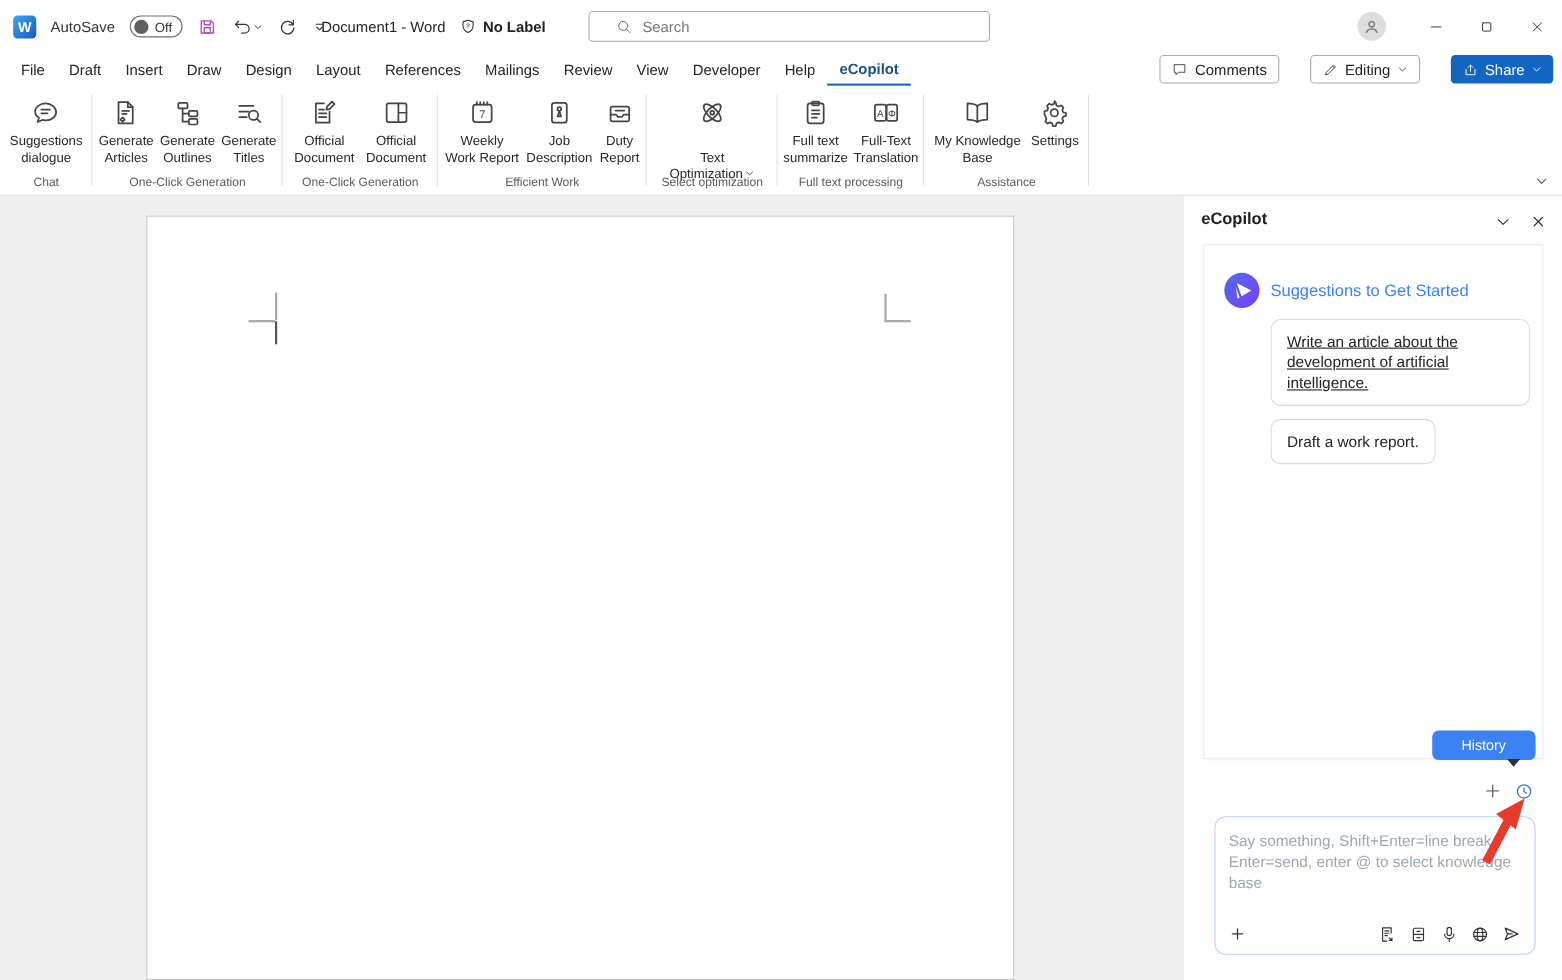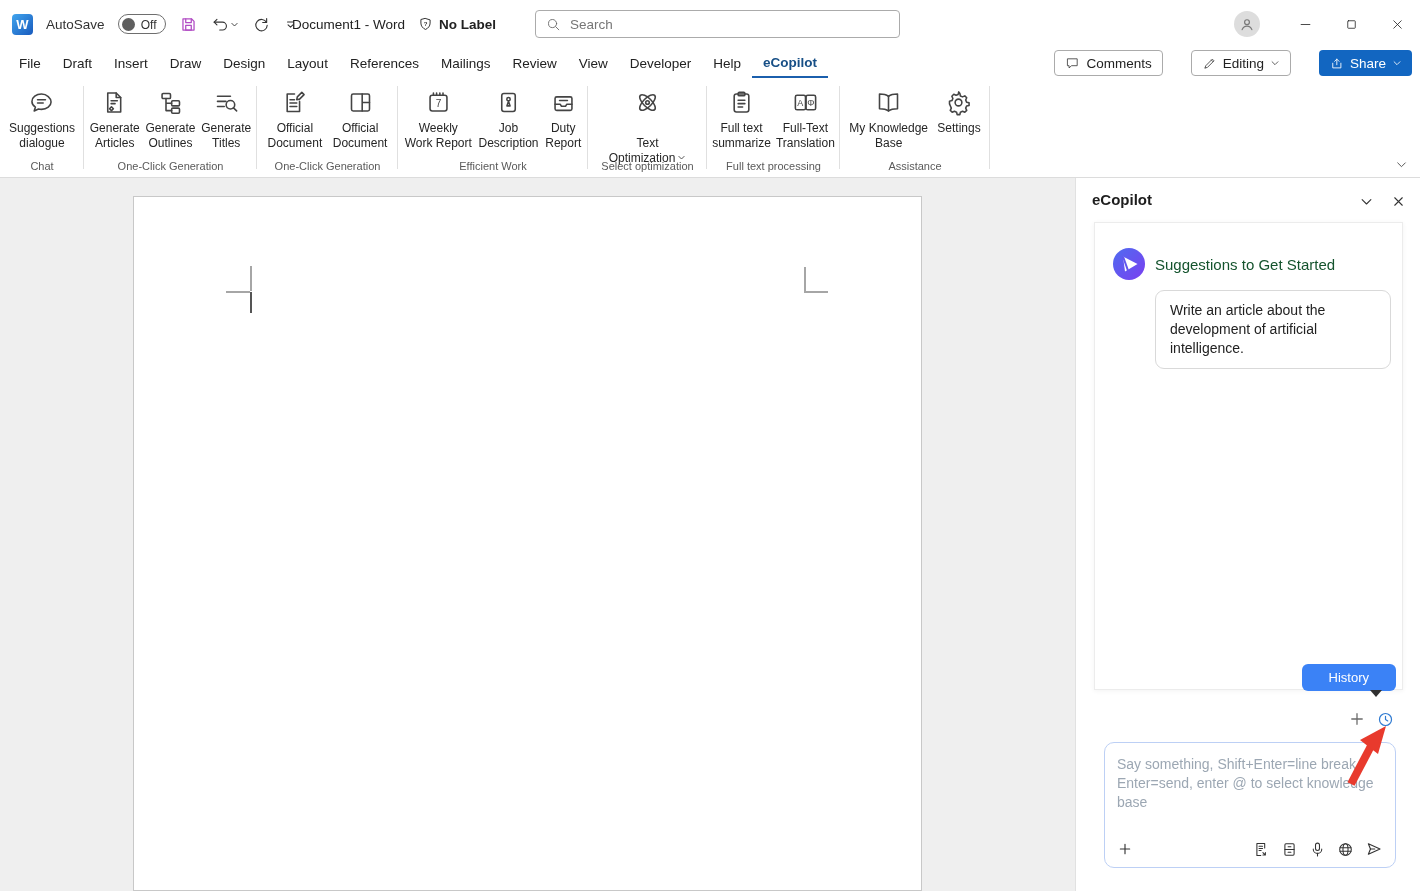--- a/index.html
+++ b/index.html
@@ -16,21 +16,21 @@
     color:#fff; font-size:13px; font-weight:bold; display:flex; align-items:center; justify-content:center; }
   .autosave-label { font-size:13.5px; color:#333; }
   .toggle { width:48px; height:20px; border:1px solid #6e6e6e; border-radius:10px; position:relative; background:#fff; }
   .toggle .knob { position:absolute; left:3px; top:2.5px; width:13px; height:13px; border-radius:50%; background:#5f5f5f; }
   .toggle .state { position:absolute; right:8px; top:2.5px; font-size:12px; color:#333; }
   .qat-btn { display:flex; align-items:center; }
   .tb-doc { position:absolute; left:292px; top:0; height:48px; display:flex; align-items:center; gap:12px; }
   .doc-title { font-size:13.5px; color:#222; }
   .nolabel { display:flex; align-items:center; gap:5px; font-size:13.5px; color:#222;font-weight:bold; }
   .searchbox { position:absolute; left:535px; top:10px; width:365px; height:28px; border:1px solid #ababab;
-    border-radius:4px; background:#fff; display:flex; align-items:center; padding-left:10px; gap:9px; }
+    border-radius:4px; background:#fff; display:flex; align-items:center; padding-left:24px; gap:9px; }
   .searchbox input { border:none; outline:none; font-size:13.5px; width:300px; font-family:"Liberation Sans",sans-serif; }
   .searchbox input::placeholder { color:#767676; }
   .tb-right { position:absolute; right:0; top:0; height:48px; display:flex; align-items:center; }
   .avatar { width:26px; height:26px; border-radius:50%; background:#ddd; display:flex; align-items:center; justify-content:center; margin-right:22px; }
   .winbtn { width:46px; height:48px; display:flex; align-items:center; justify-content:center; }
 
   
   .menubar { position:absolute; left:0; top:48px; width:1420px; height:30px; background:#fff; }
   .menu-tabs { position:absolute; left:8px; top:0; height:30px; display:flex; }
   .menu-tab { padding:0 11px; font-size:13.5px; color:#222; display:flex; align-items:center; height:30px; cursor:default; }
@@ -59,24 +59,24 @@
   .cursor { position:absolute; background:#555; }
 
   
   .panel { position:absolute; right:0; top:178px; width:345px; height:713px; background:#fff; border-left:1px solid #e1e1e1; }
   .panel-title { position:absolute; left:16px; top:13px; font-size:15px; font-weight:bold; color:#1d1d1d; }
   .panel-chevron { position:absolute; right:46px; top:16px; }
   .panel-close { position:absolute; right:14px; top:16px; }
   .sugg-card { position:absolute; left:18px; top:44px; width:309px; height:468px; background:#fff;
     border:1px solid #ececec; box-shadow:0 1px 5px rgba(0,0,0,0.05); }
   .logo { position:absolute; left:17px; top:24px; }
-  .sugg-header { position:absolute; left:60px; top:33px; font-size:15px; color:#14532d; }
+  .sugg-header { position:absolute; left:60px; top:33px; font-size:15px; color:#3b82f6; }
   .sugg-item { position:absolute; left:60px; border:1px solid #d9d9d9; border-radius:9px; background:#fff;
     font-size:14px; line-height:19px; color:#222; padding:10px 14px; cursor:pointer; }
-  .sugg-item.first { top:67px; width:236px; }
+  .sugg-item.first { top:67px; width:236px;text-decoration:underline; }
   .sugg-item.second { top:158px; width:auto; }
   .tooltip { position:absolute; right:24px; top:486px; background:#3b82f6; color:#fff; font-size:13px;
     padding:6px 27px; border-radius:6px; }
   .tooltip::after { content:""; position:absolute; bottom:-6px; right:14px; border-left:6px solid transparent;
     border-right:6px solid transparent; border-top:7px solid #303030; }
   .panel-toolrow { position:absolute; right:26px; top:532px; display:flex; gap:11px; align-items:center; }
   .chatbox { position:absolute; left:28px; top:564px; width:292px; height:126px; border:1px solid #bdd0f5;
     border-radius:10px; background:#fff; }
   .chat-input { position:absolute; left:12px; top:12px; width:266px; height:66px; border:none; outline:none;
     resize:none; font-family:"Liberation Sans",sans-serif; font-size:14px; line-height:19px; color:#333; background:transparent; }
@@ -414,20 +414,21 @@
               <stop offset="1" stop-color="#7a3ff0"></stop>
           </linearGradient>
         </defs>
         <circle cx="17" cy="17" r="16" fill="url(#lg)"></circle>
         <path d="M11 9.5L25.5 17 13 24.5z" fill="#fff"></path>
         <path d="M11 9.5l5.2 14.6" stroke="#6156ee" stroke-width="2" fill="none"></path>
       </svg>
     </span>
     <span class="sugg-header">Suggestions to Get Started</span>
     <div class="sugg-item first">Write an article about the development of artificial intelligence.</div>
+    <div class="sugg-item second">Draft a work report.</div>
   </div>
 
   <div class="tooltip">History</div>
 
   <div class="panel-toolrow">
     <span>
       <svg class="ic" width="18" height="18" viewBox="0 0 24 24" style="stroke:#6b6b6b;stroke-width:1.7">
           <path d="M12 5v14M5 12h14"></path>
         </svg>
     </span>

